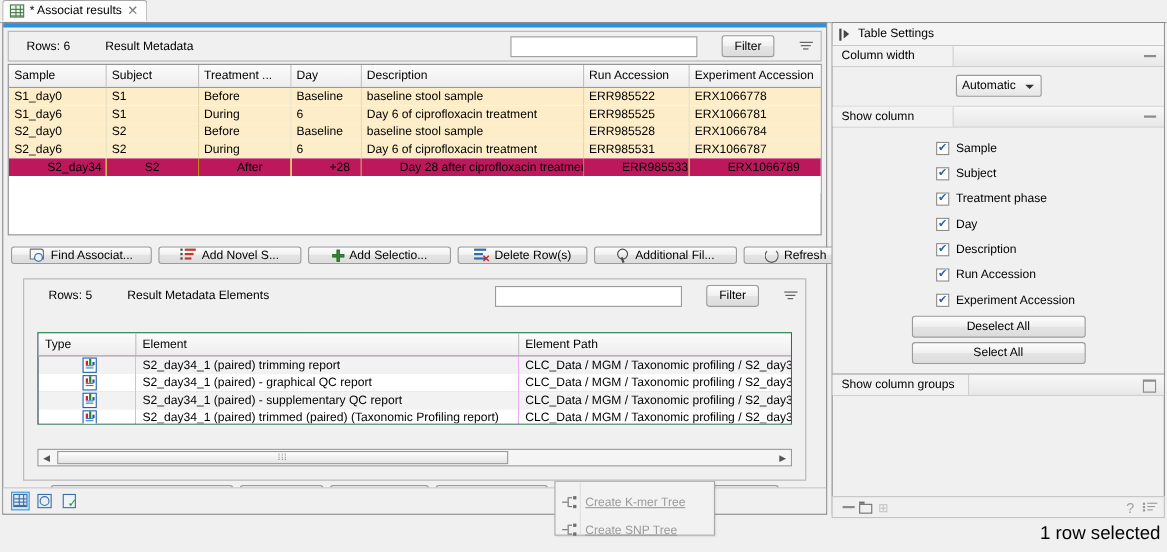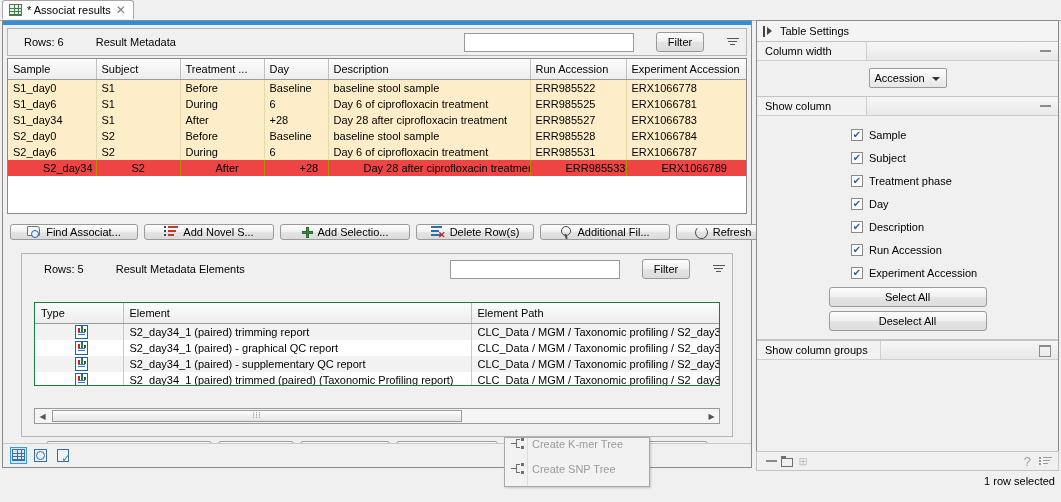--- a/index.html
+++ b/index.html
@@ -105,21 +105,21 @@
     font-weight: normal; font-size: 11px; text-align: left;
     padding: 0 0 0 5px; height: 20px; white-space: nowrap;
     overflow: hidden; text-overflow: ellipsis;
   }
   table.grid td {
     border-right: 1px solid #e3d9ae;
     font-size: 11px; padding: 0 0 0 5px; height: 16px;
     white-space: nowrap; overflow: hidden;
   }
   tr.row-normal td { background: #fdeec9; }
-  tr.row-selected td { background: #ef4444; color: #000; border-right-color:#b9890a;padding-left:35px; }
+  tr.row-selected td { background: #be185d; color: #000; border-right-color:#b9890a;padding-left:35px; }
 
   .filler-row td { background:#fff; border-right:1px solid #fff; height: 40px;}
 
   
   .btnrow {
     position: absolute; left: 4px; top: 197px; right: 4px; height: 28px;
     display: flex; align-items: center; gap: 6px;
     padding: 0 3px; box-sizing: border-box;
   }
   .btn-action { height: 16px; padding: 0 10px; flex: 0 0 auto; }
@@ -224,22 +224,22 @@
   }
 
   
   .dropmenu {
     position: absolute; left: 504px; top: 437px; width: 146px; height: 50px;
     background: #f2f2f2; border: 1px solid #a8a8a8;
     box-shadow: 1px 1px 2px rgba(0,0,0,.18);
     box-sizing: border-box; z-index: 40;
   }
   .dropmenu .item {
-    height: 25px; display: flex; align-items: flex-start; gap: 8px;
-    padding-left: 6px; font-size: 11px; color: #9b9b9b;
+    height: 25px; display: flex; align-items: flex-end; gap: 8px;
+    padding-left: 6px; font-size: 11px; color: #9b9b9b; text-decoration: underline;
   }
   .dropmenu .sep-col {
     position:absolute; left: 22px; top: 0; bottom: 0; width: 1px; background: #dcdcdc;
   }
   .icon-tree {
     width: 13px; height: 12px; position: relative; flex: 0 0 auto;
   }
   .icon-tree em {
     position:absolute; background:#6f6f6f; display:block;
   }
@@ -373,21 +373,21 @@
   .listicon i { position:absolute; height:1px; background:#9a9a9a; display:block; left:4px; }
   .listicon i:nth-child(1){ top:1px; width:9px; }
   .listicon i:nth-child(2){ top:4px; width:7px; }
   .listicon i:nth-child(3){ top:7px; width:5px; }
   .listicon b { position:absolute; left:0; width:2px; height:2px; background:#9a9a9a; display:block;}
   .listicon b:nth-child(4){ top:1px;}
   .listicon b:nth-child(5){ top:4px;}
   .listicon b:nth-child(6){ top:7px;}
 
   .rowstatus {
-    position: absolute; right: 6px; top: 475px; font-size: 11px; color: #000;
+    position: absolute; right: 6px; top: 475px; font-size: 17px; color: #000;
   }
 
   
   .ic { flex: 0 0 auto; display: inline-block; position: relative; }
   .ic-findassoc { width:14px; height:13px; }
   .ic-findassoc::before {
     content:""; position:absolute; left:0; top:0; width:11px; height:8px;
     border:1px solid #6f6f6f; border-radius:1px 3px 0 0; background:#f7f7f7;
   }
   .ic-findassoc::after {
@@ -505,29 +505,20 @@
             <td>ERX1066778</td>
           </tr>
           <tr class="row-normal">
             <td>S1_day6</td>
             <td>S1</td>
             <td>During</td>
             <td>6</td>
             <td>Day 6 of ciprofloxacin treatment</td>
             <td>ERR985525</td>
             <td>ERX1066781</td>
-          </tr>
-          <tr class="row-normal">
-            <td>S1_day34</td>
-            <td>S1</td>
-            <td>After</td>
-            <td>+28</td>
-            <td>Day 28 after ciprofloxacin treatment</td>
-            <td>ERR985527</td>
-            <td>ERX1066783</td>
           </tr>
           <tr class="row-normal">
             <td>S2_day0</td>
             <td>S2</td>
             <td>Before</td>
             <td>Baseline</td>
             <td>baseline stool sample</td>
             <td>ERR985528</td>
             <td>ERX1066784</td>
           </tr>
@@ -738,21 +729,21 @@
     </div>
 
     <div class="sb-group">
       <div class="sb-grouphdr">
         <span class="lbl">Column width</span>
         <span class="collapse"></span>
       </div>
       <div class="sb-body">
         <div class="combo-wrap">
           <div class="combo">
-            <span>Accession</span>
+            <span>Automatic</span>
             <span class="caret"></span>
           </div>
         </div>
       </div>
     </div>
 
     <div class="sb-group">
       <div class="sb-grouphdr">
         <span class="lbl">Show column</span>
         <span class="collapse"></span>
@@ -780,22 +771,22 @@
         </div>
         <div class="cbrow">
           <span class="cbox">✔</span>
           <span>Run Accession</span>
         </div>
         <div class="cbrow">
           <span class="cbox">✔</span>
           <span>Experiment Accession</span>
         </div>
         <div class="sb-btnwrap">
+          <button class="btn btn-sb">Deselect All</button>
           <button class="btn btn-sb">Select All</button>
-          <button class="btn btn-sb">Deselect All</button>
         </div>
       </div>
     </div>
 
     <div class="sb-footgroup">
       <div class="sb-grouphdr">
         <span class="lbl" style="min-width:124px">Show column groups</span>
         <span class="expandbox"></span>
       </div>
     </div>

